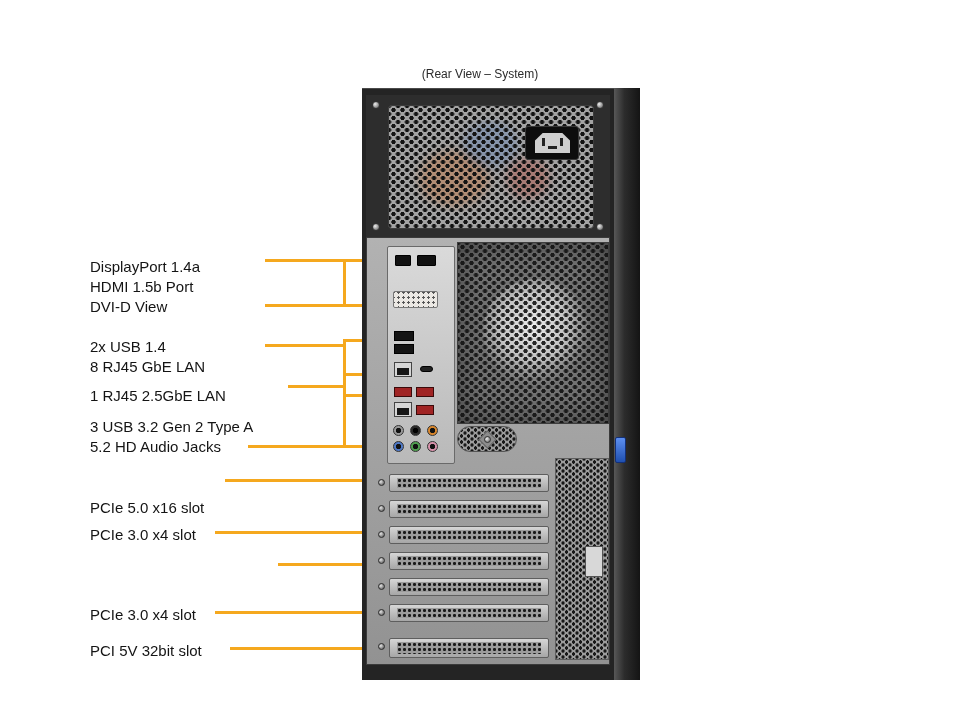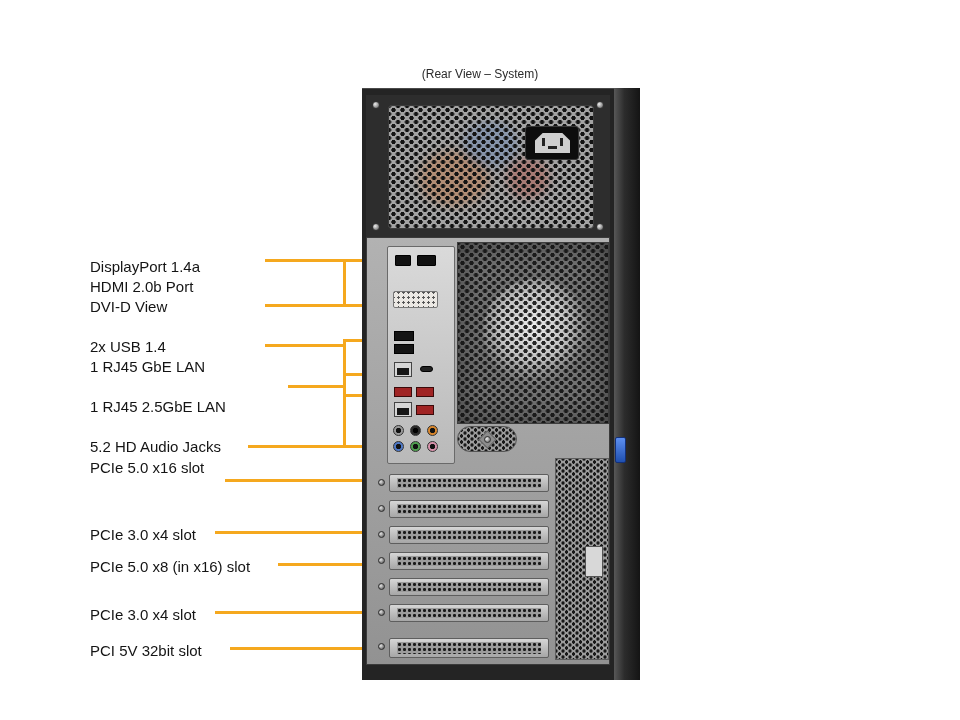--- a/index.html
+++ b/index.html
@@ -37,29 +37,29 @@
   .railscrew{position:absolute;left:11px;width:7px;height:7px;border-radius:50%;background:radial-gradient(circle at 35% 35%,#e5e5e5,#8e8e8e 55%,#4c4c4c);border:1px solid #2e2e2e;box-sizing:border-box;}
 </style>
 </head>
 <body>
 
 <div class="stage">
 
   <div class="title">(Rear View – System)</div>
 
   <div class="lbl" style="top:257px">DisplayPort 1.4a</div>
-  <div class="lbl" style="top:277px">HDMI 2.0b Port</div>
+  <div class="lbl" style="top:277px">HDMI 1.5b Port</div>
   <div class="lbl" style="top:297px">DVI-D View</div>
   <div class="lbl" style="top:337px">2x USB 1.4</div>
-  <div class="lbl" style="top:357px">1 RJ45 GbE LAN</div>
-  <div class="lbl" style="top:397px">1 RJ45 2.5GbE LAN</div>
+  <div class="lbl" style="top:357px">8 RJ45 GbE LAN</div>
+  <div class="lbl" style="top:386px">1 RJ45 2.5GbE LAN</div>
+  <div class="lbl" style="top:417px">3 USB 3.2 Gen 2 Type A</div>
   <div class="lbl" style="top:437px">5.2 HD Audio Jacks</div>
-  <div class="lbl" style="top:458px">PCIe 5.0 x16 slot</div>
+  <div class="lbl" style="top:498px">PCIe 5.0 x16 slot</div>
   <div class="lbl" style="top:525px">PCIe 3.0 x4 slot</div>
-  <div class="lbl" style="top:557px">PCIe 5.0 x8 (in x16) slot</div>
   <div class="lbl" style="top:605px">PCIe 3.0 x4 slot</div>
   <div class="lbl" style="top:641px">PCI 5V 32bit slot</div>
 
   <div class="cl" style="top:259px;left:265px;width:127px"></div>
   <div class="cl" style="top:304px;left:265px;width:127px"></div>
   <div class="clv" style="left:343px;top:259px;height:48px"></div>
   <div class="cl" style="top:344px;left:265px;width:81px"></div>
   <div class="cl" style="top:339px;left:343px;width:49px"></div>
   <div class="cl" style="top:373px;left:343px;width:49px"></div>
   <div class="cl" style="top:385px;left:288px;width:58px"></div>

